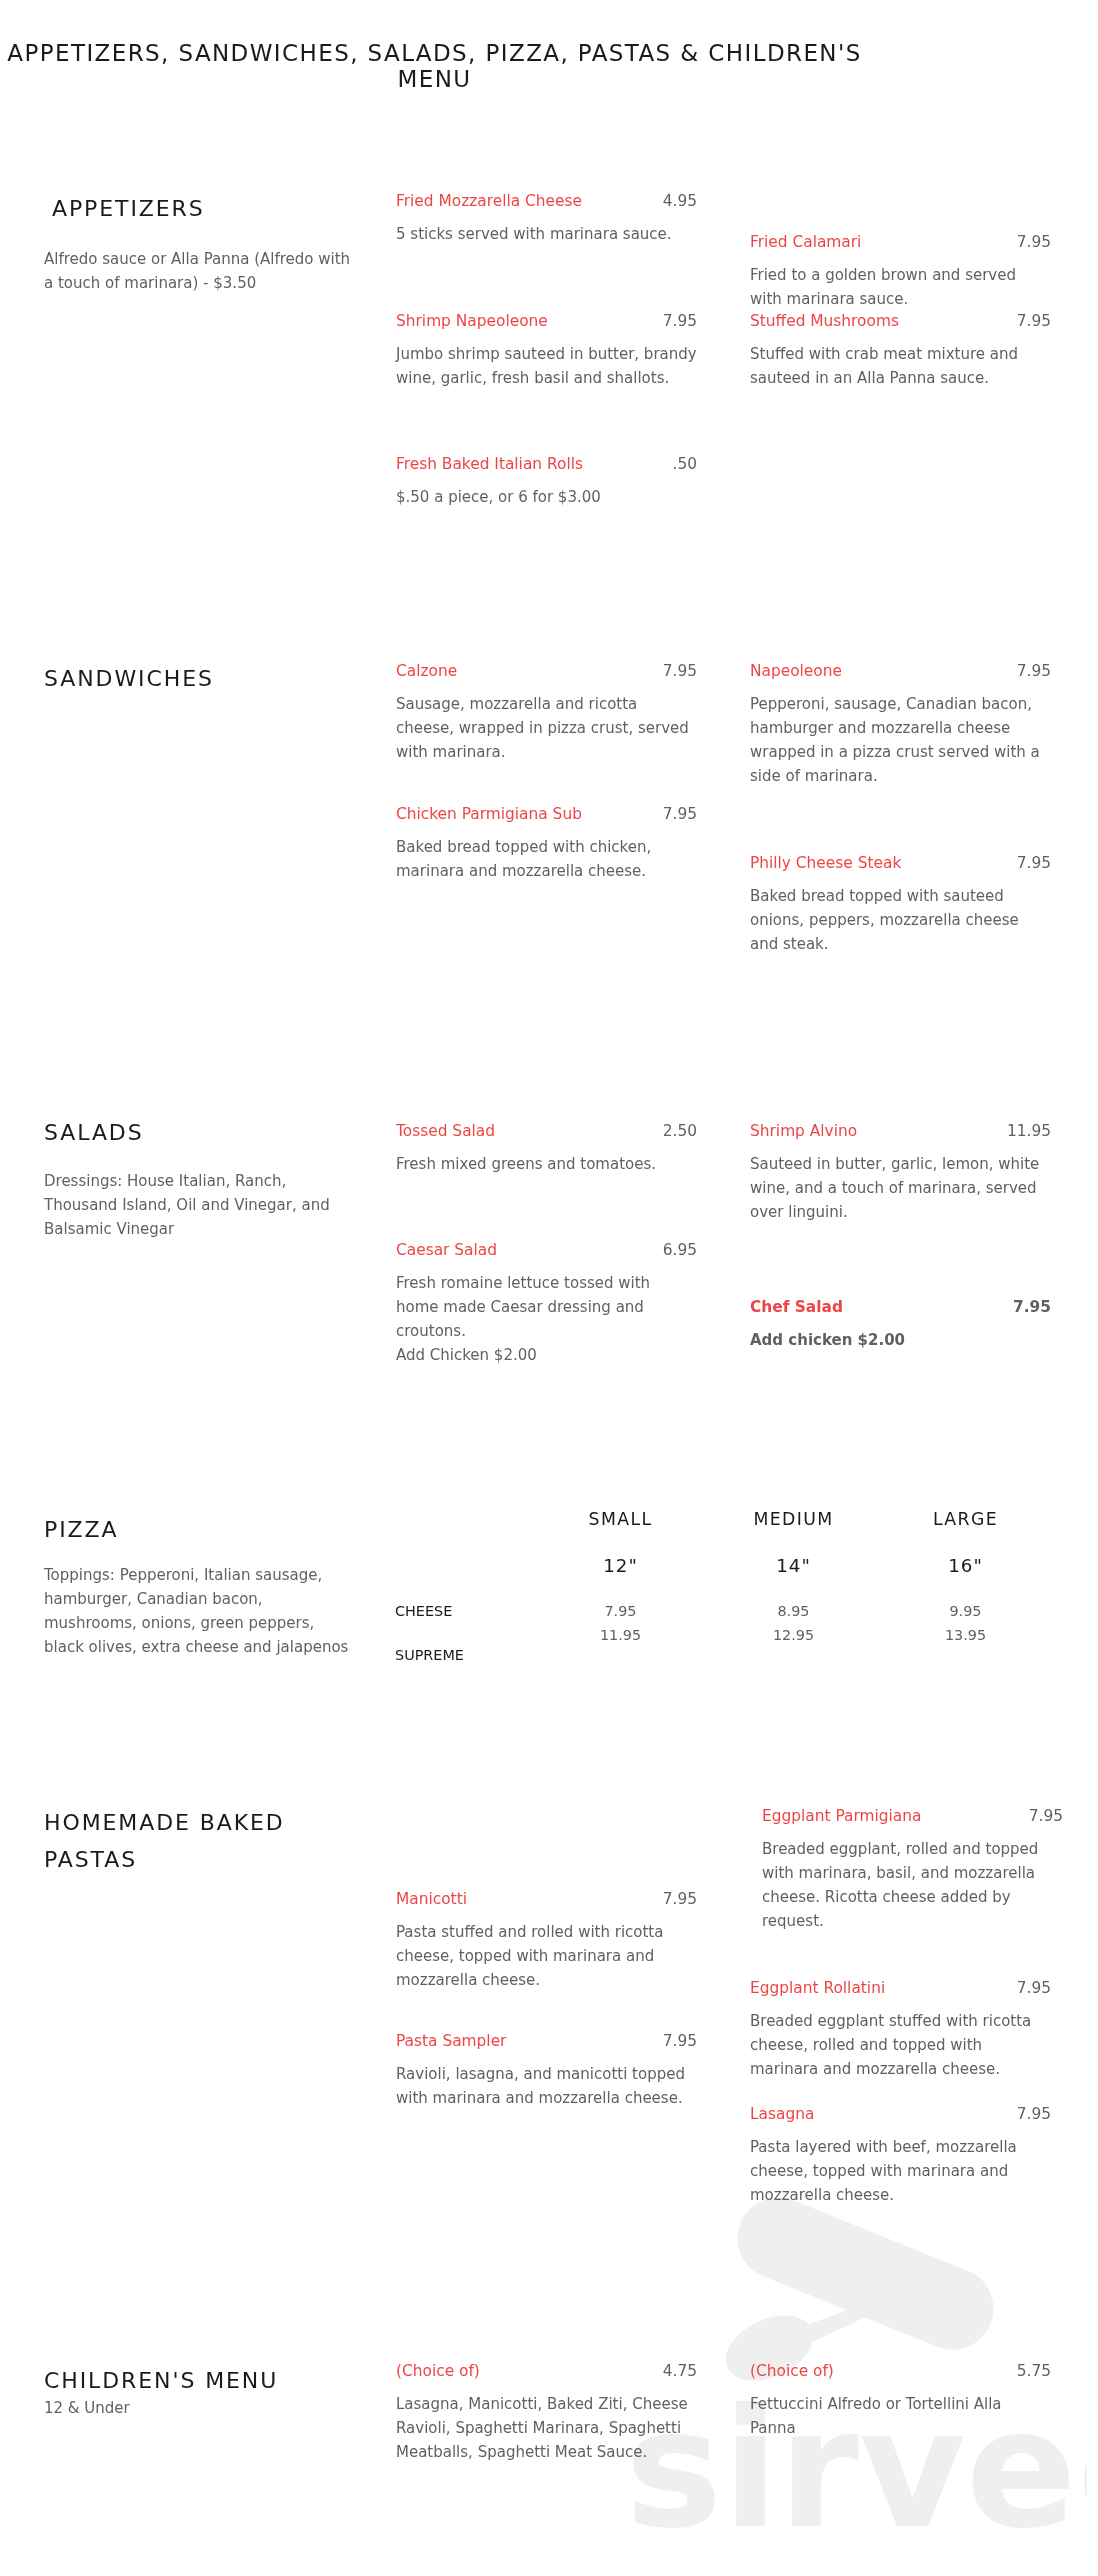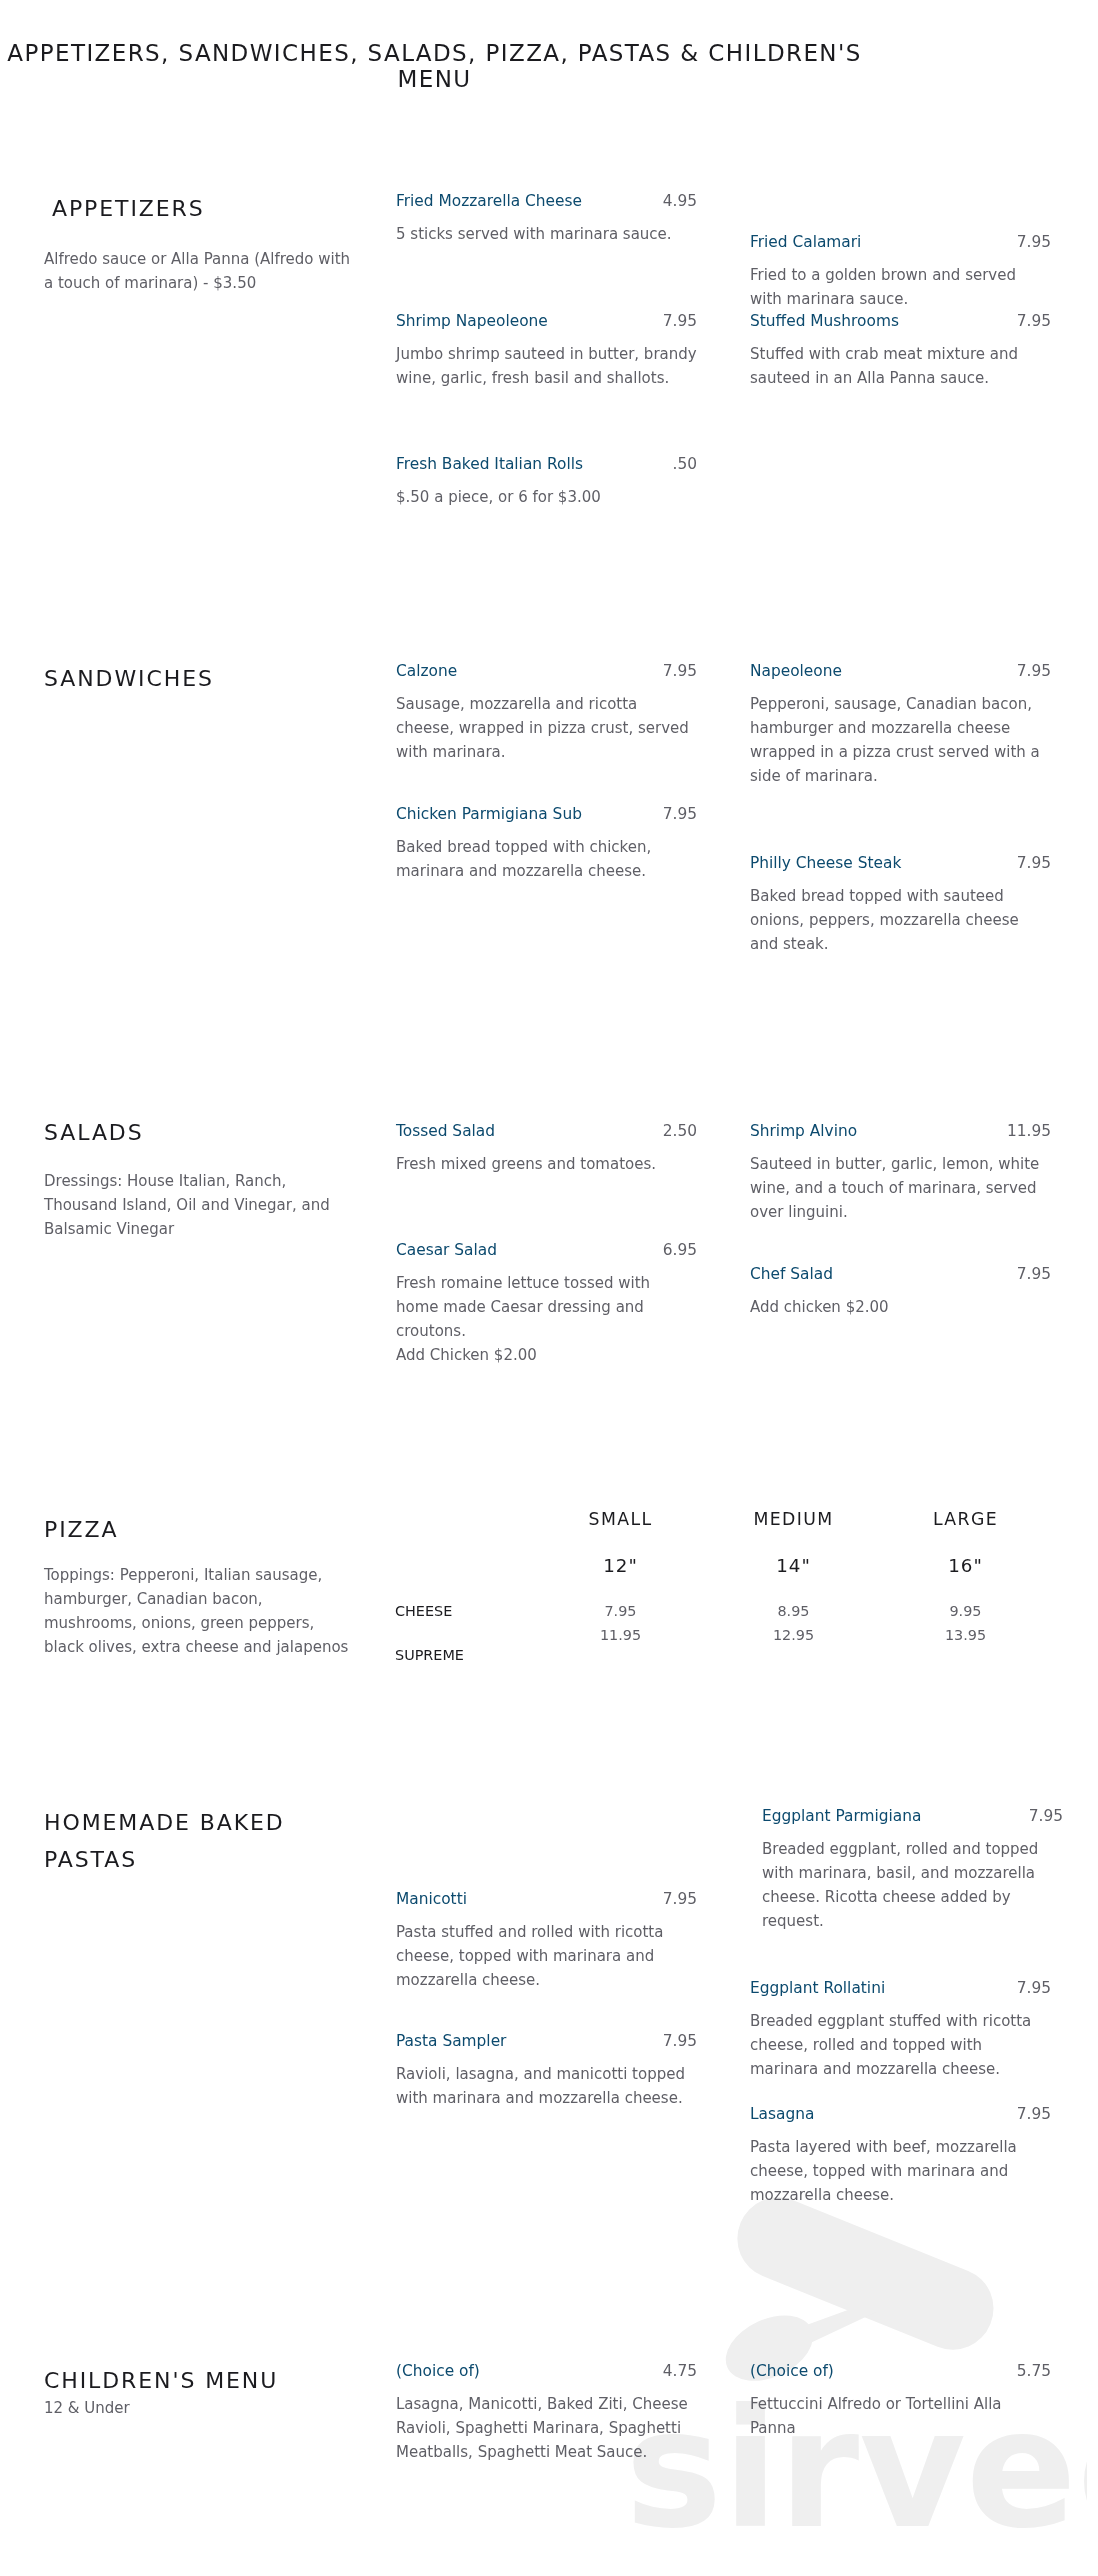--- a/index.html
+++ b/index.html
@@ -5,21 +5,21 @@
   html, body { margin: 0; padding: 0; background: #ffffff; }
   body { width: 1099px; height: 2576px; position: relative; overflow: hidden;
          font-family: "DejaVu Sans", "Liberation Sans", sans-serif; color: #5f5f66; }
   .page-title { position: absolute; top: 40px; left: 0; width: 869px; text-align: center;
                 font-size: 23px; letter-spacing: 1.4px; color: #1b1b1f; font-weight: normal; margin: 0; }
   .sec-heading { position: absolute; left: 44px; width: 308px; font-size: 22px; letter-spacing: 1.9px;
                  color: #1b1b1f; line-height: 37px; margin: 0; font-weight: normal; }
   .sec-note { position: absolute; left: 44px; width: 308px; font-size: 15px; line-height: 24px; color: #5f5f66; }
   .sec-note p { margin: 0 0 24px 0; }
   .item { position: absolute; width: 308px; }
-  .item-name { font-size: 15.4px; color: #0c4a6e; line-height: 23px; display: block; }
+  .item-name { font-size: 15.4px; color: #ef4444; line-height: 23px; display: block; }
   .item-price { position: absolute; top: 0; right: 0; font-size: 15.4px; color: #5f5f66; line-height: 23px; }
   .item-desc { font-size: 15px; line-height: 24px; color: #5f5f66; margin-top: 8.7px; }
   .col1 { left: 396px; width: 301px; }
   .col2 { left: 750px; width: 301px; }
   .pizza-h { position: absolute; font-size: 17.3px; letter-spacing: 1.4px; color: #1b1b1f; width: 115px; text-align: center; }
   .pizza-size { position: absolute; font-size: 18.3px; letter-spacing: 1px; color: #1b1b1f; width: 115px; text-align: center; }
   .pizza-price { position: absolute; font-size: 14.4px; color: #5f5f66; width: 115px; text-align: center; }
   .pizza-row-label { position: absolute; left: 395px; font-size: 14.4px; color: #1b1b1f; }
   .watermark { position: absolute; left: 625px; top: 2194px; width: 462px; height: 366px; pointer-events: none; }
 </style>
@@ -108,21 +108,21 @@
     <span class="item-name">Shrimp Alvino</span>
     <span class="item-price">11.95</span>
     <div class="item-desc">Sauteed in butter, garlic, lemon, white wine, and a touch of marinara, served over linguini.</div>
   </div>
   <div class="item col1" style="top:1239px;">
     <span class="item-name">Caesar Salad</span>
     <span class="item-price">6.95</span>
     <div class="item-desc">Fresh romaine lettuce tossed with home made Caesar dressing and croutons.</div>
     <div class="item-desc" style="margin-top:0;">Add Chicken $2.00</div>
   </div>
-  <div class="item col2" style="top:1263px;">
+  <div class="item col2" style="top:1296px;font-weight:bold;">
     <span class="item-name">Chef Salad</span>
     <span class="item-price">7.95</span>
     <div class="item-desc">Add chicken $2.00</div>
   </div>
 </section>
 
 <section>
   <h2 class="sec-heading" style="top:1511px;">PIZZA</h2>
   <div class="sec-note" style="top:1563px;">Toppings: Pepperoni, Italian sausage, hamburger, Canadian bacon, mushrooms, onions, green peppers, black olives, extra cheese and jalapenos</div>
 

